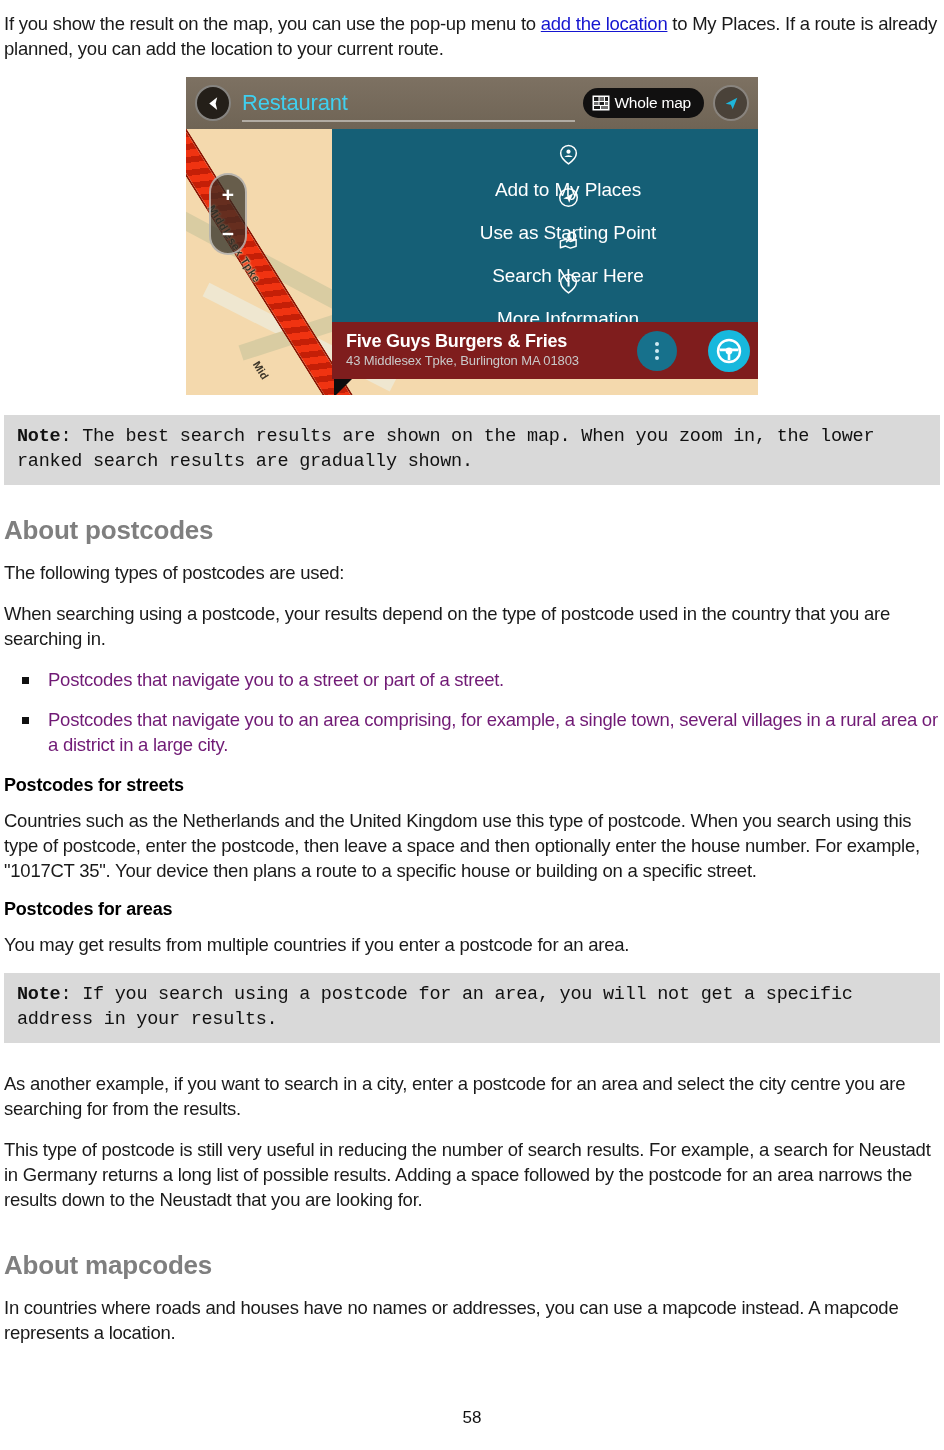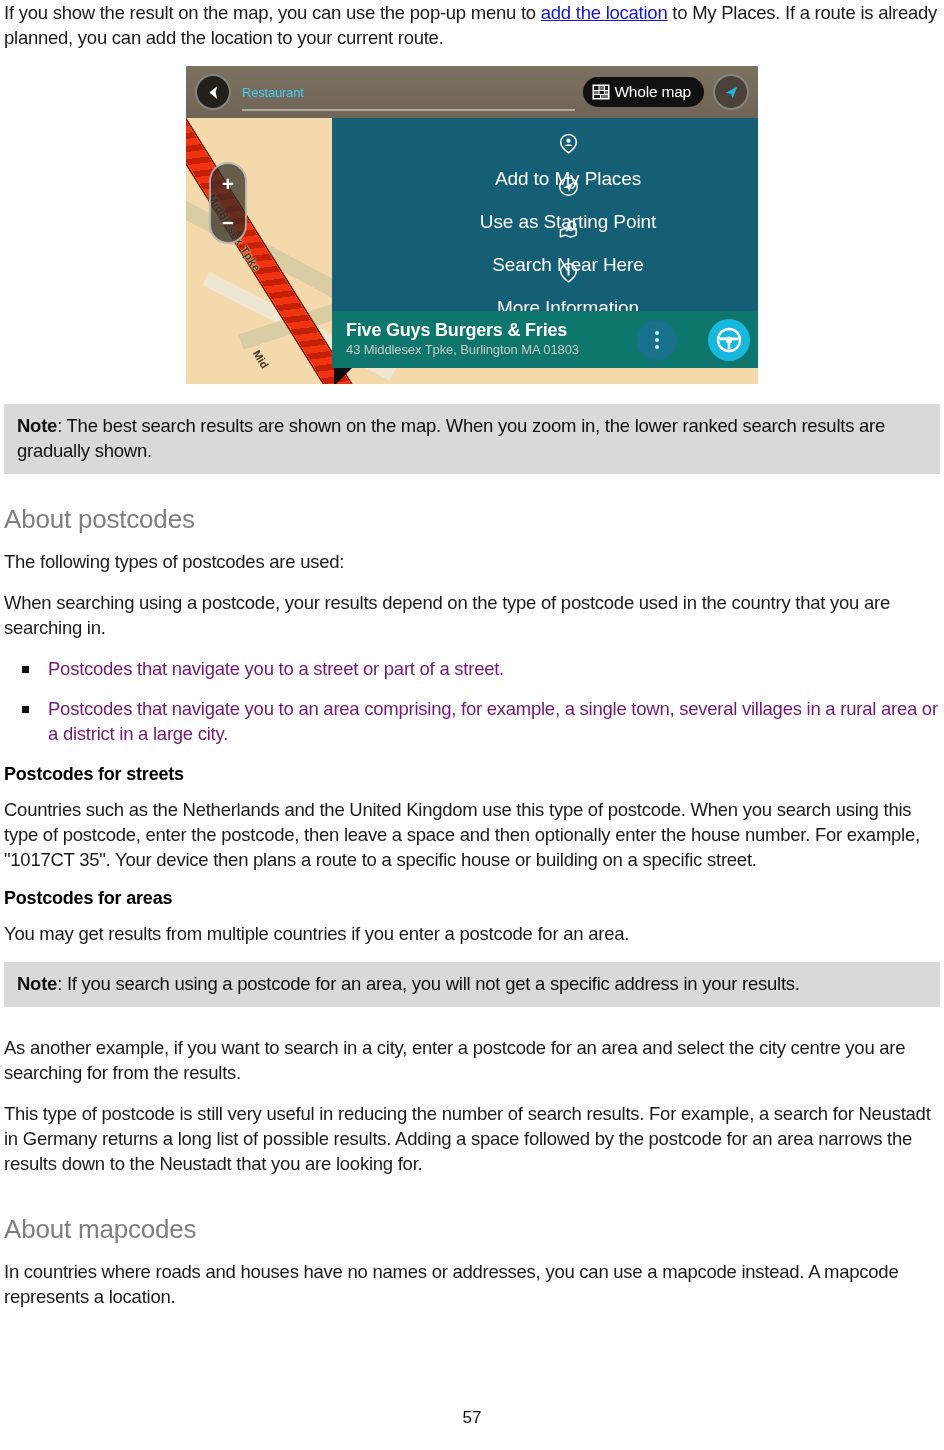--- a/index.html
+++ b/index.html
@@ -13,21 +13,21 @@
     font-family: "Liberation Sans", sans-serif;
     color: #000000;
     position: relative;
     overflow: hidden;
   }
   .page {
     position: relative;
     width: 944px;
     height: 1450px;
     box-sizing: border-box;
-    padding: 0 4px;
+    padding: 11px 4px;
   }
   p.body-text {
     font-size: 18.5px;
     line-height: 25px;
     margin: 0 0 16px 0;
     letter-spacing: -0.25px;
     color: #1a1a1a;
   }
   a.inline-link {
     color: #1515d0;
@@ -176,21 +176,21 @@
   .search-field {
     flex: 1 1 auto;
     margin: 0 8px 0 11px;
     align-self: stretch;
     display: flex;
     align-items: center;
     position: relative;
   }
   .search-field .q {
     color: #3fd0f0;
-    font-size: 13px;
+    font-size: 22px;
     letter-spacing: -0.2px;
   }
   .search-underline {
     position: absolute;
     left: 0;
     right: 0;
     bottom: 7px;
     height: 2px;
     background: rgba(255,255,255,0.45);
   }
@@ -242,21 +242,21 @@
     align-items: center;
     justify-content: center;
   }
   
   .result-card {
     position: absolute;
     left: 146px;
     top: 245px;
     width: 426px;
     height: 57px;
-    background: #0f766e;
+    background: #7f1d1d;
     display: flex;
     align-items: center;
     padding: 0 8px 0 14px;
     box-sizing: border-box;
     gap: 25px;
   }
   .result-card .texts { flex: 1 1 auto; min-width: 0; }
   .result-card .r-title {
     color: #ffffff;
     font-size: 18px;
@@ -313,26 +313,27 @@
     padding: 9px 13px 11px 13px;
     margin: 0 0 30px 0;
     box-sizing: border-box;
   }
   .note-box p {
     margin: 0;
     font-size: 18.5px;
     line-height: 25px;
     letter-spacing: -0.25px;
     color: #111111;
+    font-family: Liberation Mono, monospace;
   }
   .note-box .note-lead { font-weight: bold; }
   h1.section-title {
     color: #7f7f7f;
     font-size: 26px;
-    font-weight: normal;
+    font-weight: bold;
     margin: 0 0 14px 0;
     letter-spacing: -0.2px;
   }
   h2.sub-title {
     font-size: 18px;
     font-weight: bold;
     margin: 0 0 12px 0;
     letter-spacing: -0.2px;
     color: #000000;
   }
@@ -522,15 +523,15 @@
   </div>
 
   <p class="body-text">As another example, if you want to search in a city, enter a postcode for an area and select the city centre you are searching for from the results.</p>
   <p class="body-text">This type of postcode is still very useful in reducing the number of search results. For example, a search for Neustadt in Germany returns a long list of possible results. Adding a space followed by the postcode for an area narrows the results down to the Neustadt that you are looking for.</p>
 
   <div class="spacer-lg"></div>
 
   <h1 class="section-title">About mapcodes</h1>
   <p class="body-text">In countries where roads and houses have no names or addresses, you can use a mapcode instead. A mapcode represents a location.</p>
 
-  <div class="page-number">57</div>
+  <div class="page-number">58</div>
 
 </div>
 
 </body></html>

